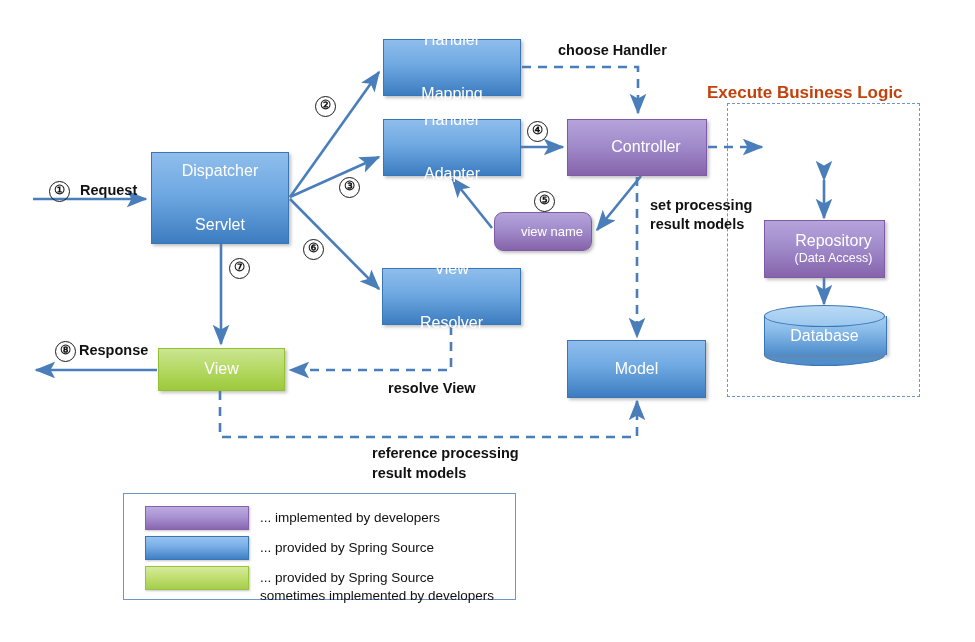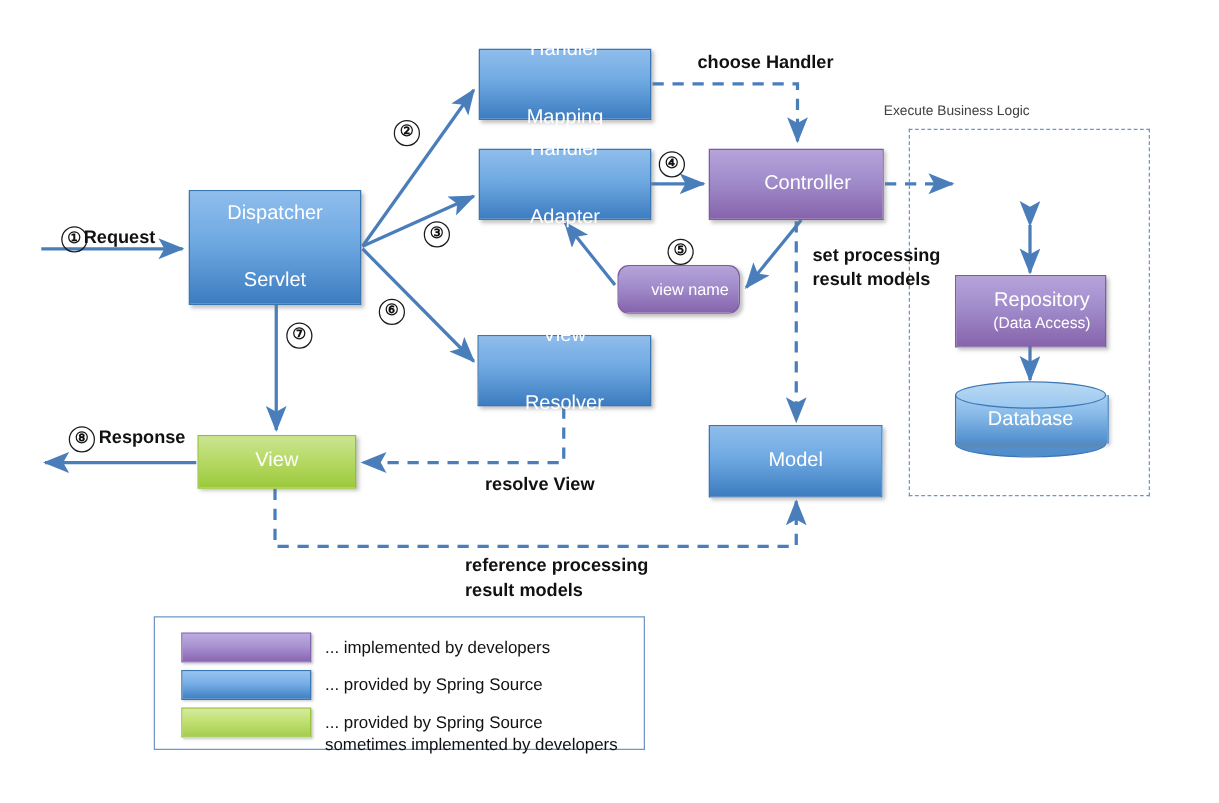--- a/index.html
+++ b/index.html
@@ -139,23 +139,23 @@
 
   
   .group-box {
     position: absolute;
     border: 1px dashed #6f95c9;
     box-sizing: border-box;
     background: transparent;
   }
   .group-title {
     position: absolute;
-    font-size: 11px;
-    font-weight: normal;
-    color: #404040;
+    font-size: 17px;
+    font-weight: bold;
+    color: #c2410c;
     white-space: nowrap;
   }
 
   
   .legend {
     position: absolute;
     border: 1px solid #6f95c9;
     background: #ffffff;
     box-sizing: border-box;
   }
@@ -293,21 +293,21 @@
     <div class="cyl-bottom"></div>
     <div class="cyl-body"></div>
     <div class="cyl-top"></div>
     <div class="cyl-label">Database</div>
   </div>
 
   <div class="group-box" style="left:727px; top:103px; width:193px; height:294px;"></div>
   <div class="group-title" style="left:707px; top:83px;">Execute Business Logic</div>
 
   <div class="step" style="left:49px; top:181px;">①</div>
-  <div class="lbl" style="left:67px; top:181px;">Request</div>
+  <div class="lbl" style="left:80px; top:181px;">Request</div>
 
   <div class="step" style="left:315px; top:96px;">②</div>
   <div class="step" style="left:339px; top:177px;">③</div>
   <div class="step" style="left:527px; top:121px;">④</div>
   <div class="step" style="left:534px; top:191px;">⑤</div>
   <div class="step" style="left:303px; top:239px;">⑥</div>
   <div class="step" style="left:229px; top:258px;">⑦</div>
 
   <div class="step" style="left:55px; top:341px;">⑧</div>
   <div class="lbl" style="left:79px; top:341px;">Response</div>

